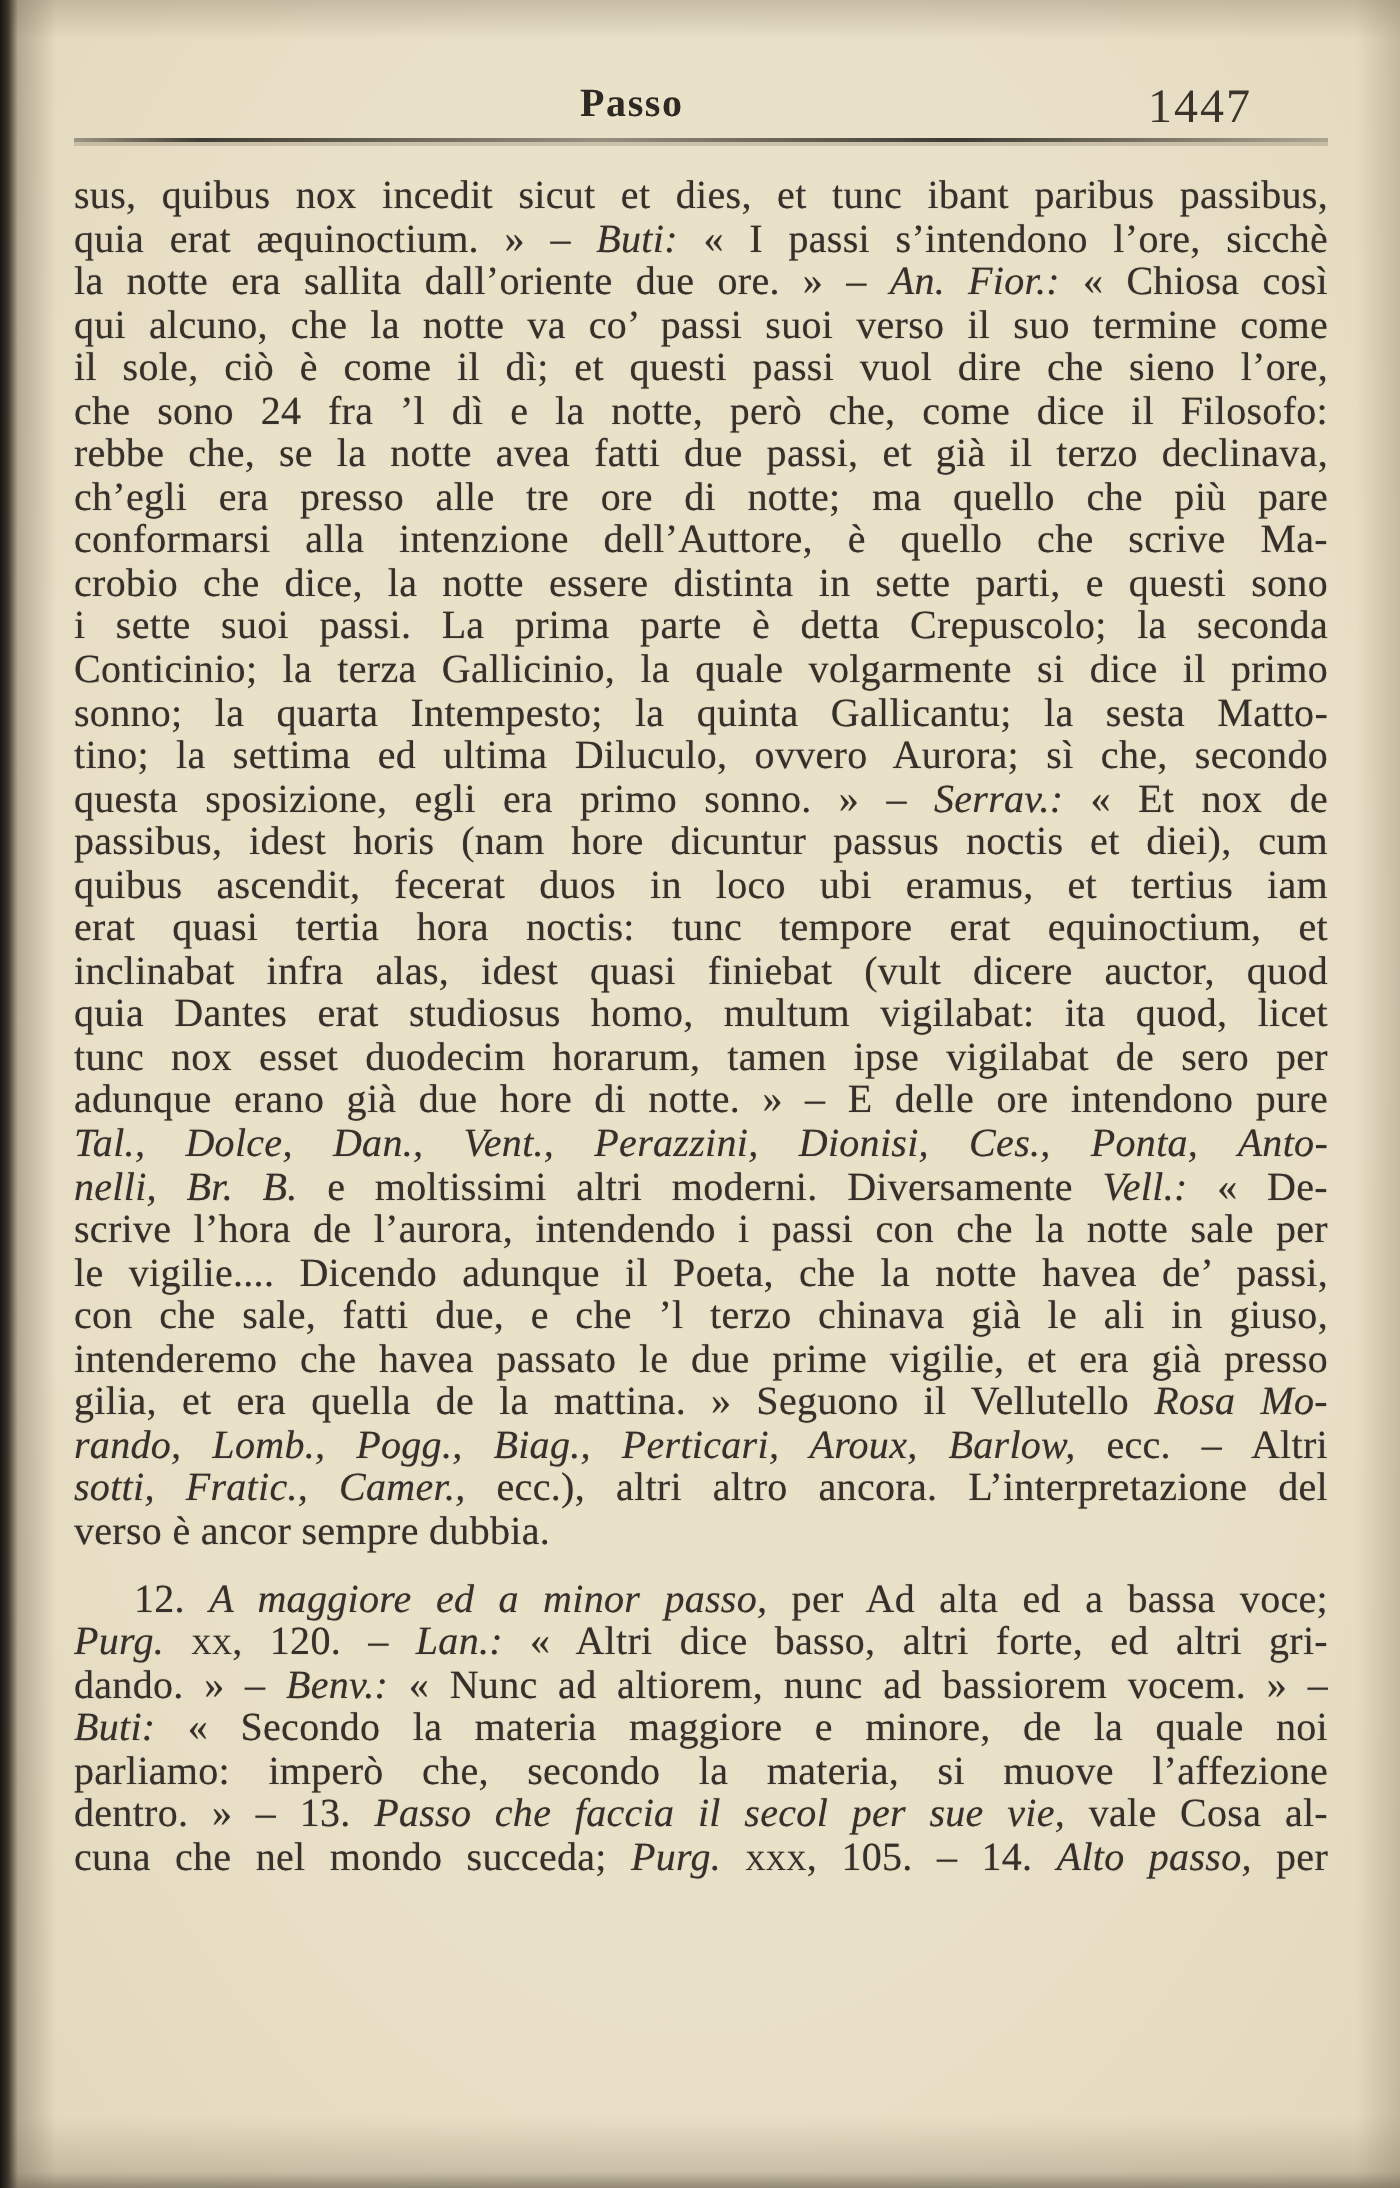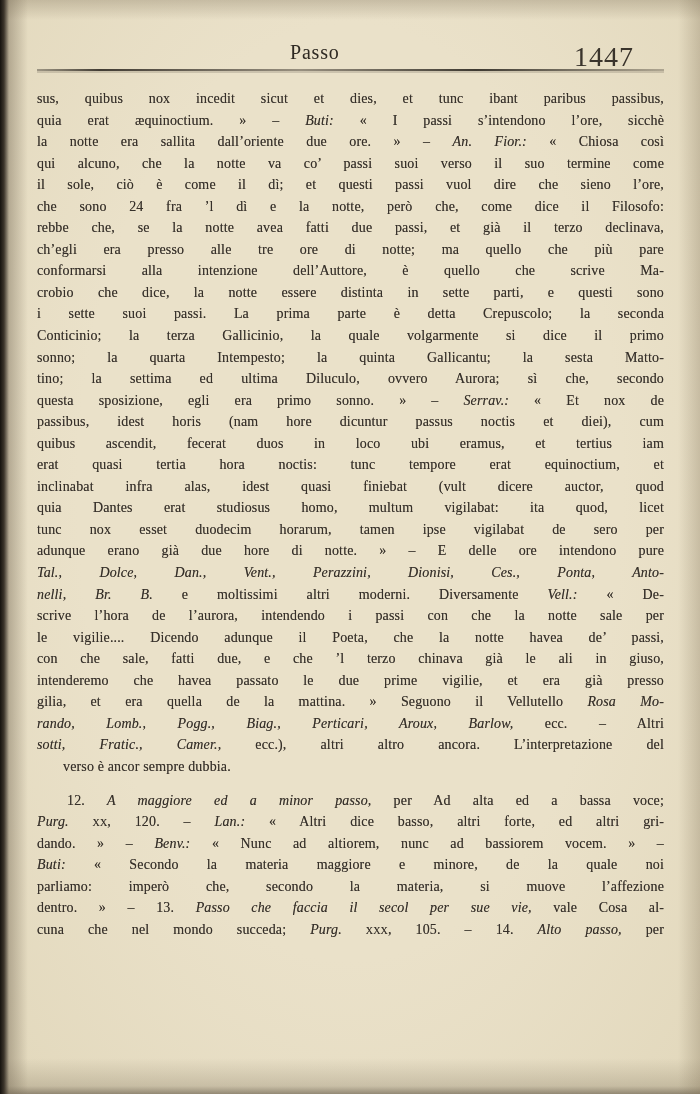--- a/index.html
+++ b/index.html
@@ -10,41 +10,41 @@
     background:
       linear-gradient(90deg,#15120e 0px,#3d362c 4px,rgba(120,108,88,.45) 9px,rgba(120,108,88,0) 28px),
       linear-gradient(270deg,rgba(125,110,84,.30) 0,rgba(125,110,84,0) 22px),
       linear-gradient(180deg,rgba(110,96,72,.28) 0,rgba(110,96,72,0) 20px),
       linear-gradient(0deg,rgba(78,68,52,.55) 0,rgba(110,98,76,.25) 8px,rgba(110,98,76,0) 36px),
       radial-gradient(ellipse at 50% 45%,#eae1c9 55%,#e2d8bc 100%);
     background-color:#e8dfc6;
   }
   .running-title{
     position:absolute;left:290px;top:41px;
-    font-size:20px;font-weight:normal;letter-spacing:.8px;color:#2e2922;
+    font-size:20px;font-weight:bold;letter-spacing:.8px;color:#2e2922;
   }
   .page-number{
-    position:absolute;left:574px;top:41px;width:55px;text-align:center;
-    font-size:28px;color:#3a342c;letter-spacing:1px;
+    position:absolute;left:574px;top:41px;width:55px;text-align:left;
+    font-size:24px;color:#3a342c;letter-spacing:1px;
   }
   .rule{
     position:absolute;left:37px;top:69px;width:627px;height:2px;
     background:linear-gradient(90deg,rgba(70,64,56,.45),rgba(48,43,36,.9) 10%,rgba(84,76,66,.55) 42%,rgba(44,40,33,.9) 70%,rgba(90,82,70,.4) 100%);
     box-shadow:0 2px 0 rgba(96,88,74,.22);
   }
   .page-text{
     position:absolute;left:37px;top:88px;width:627px;
-    font-size:14px;letter-spacing:.15px;
+    font-size:20px;letter-spacing:.15px;
     text-shadow:0 0 .5px rgba(54,48,40,.55);
   }
   .line{
     height:21.55px;line-height:21.55px;overflow:hidden;
     text-align:justify;text-align-last:justify;
   }
-  .line.noj{text-align-last:left;margin-left:26px;}
+  .line.noj{text-align-last:left;}
   .line.indent{text-indent:30px;margin-top:12px;}
   .it{font-style:italic;}
   .sc{font-variant:small-caps;}
 </style>
 </head>
 <body>
 
 <div class="page">
   <div class="running-title">Passo</div>
   <div class="page-number">1447</div>

